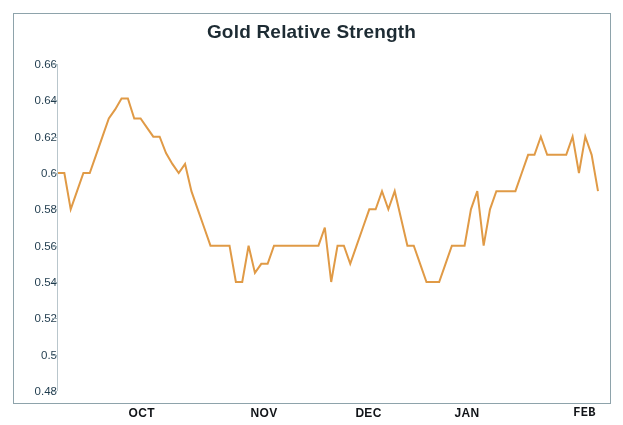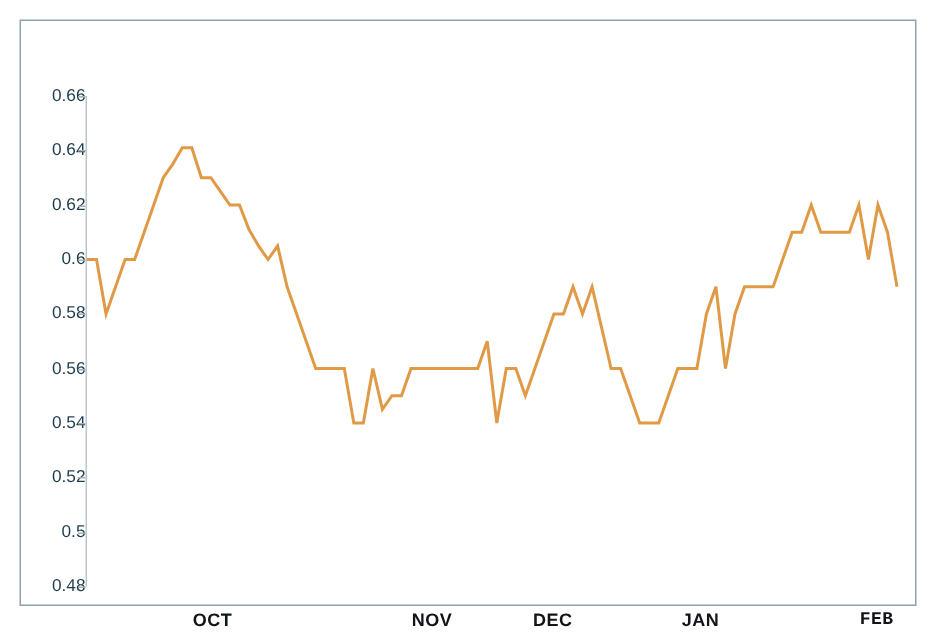--- a/index.html
+++ b/index.html
@@ -121,20 +121,21 @@
     letter-spacing: 0.3px;
   }
 </style>
 </head>
 <body>
 
 <div id="chart-figure">
 
   <div id="plot-frame"></div>
 
+  <div id="chart-title">Gold Relative Strength</div>
 
   <div id="y-axis-labels">
       <div class="y-tick-label" style="top: 64px;">0.66</div>
       <div class="y-tick-label" style="top: 100.333px;">0.64</div>
       <div class="y-tick-label" style="top: 136.667px;">0.62</div>
       <div class="y-tick-label" style="top: 173px;">0.6</div>
       <div class="y-tick-label" style="top: 209.333px;">0.58</div>
       <div class="y-tick-label" style="top: 245.667px;">0.56</div>
       <div class="y-tick-label" style="top: 282px;">0.54</div>
       <div class="y-tick-label" style="top: 318.333px;">0.52</div>
@@ -145,21 +146,21 @@
   <div id="y-axis-line"></div>
 
   <div id="plot-area">
     <svg id="series-svg" viewBox="0 0 540 327" preserveAspectRatio="none">
       <polyline id="series-path" fill="none" stroke-width="2" stroke-linejoin="miter" stroke-linecap="butt" points="0.00,109.00 6.35,109.00 12.71,145.33 19.06,127.17 25.41,109.00 31.76,109.00 38.12,90.83 44.47,72.67 50.82,54.50 57.18,45.42 63.53,34.52 69.88,34.52 76.24,54.50 82.59,54.50 88.94,63.58 95.29,72.67 101.65,72.67 108.00,89.02 114.35,99.92 120.71,109.00 127.06,99.92 133.41,127.17 139.76,145.33 146.12,163.50 152.47,181.67 158.82,181.67 165.18,181.67 171.53,181.67 177.88,218.00 184.24,218.00 190.59,181.67 196.94,208.92 203.29,199.83 209.65,199.83 216.00,181.67 222.35,181.67 228.71,181.67 235.06,181.67 241.41,181.67 247.76,181.67 254.12,181.67 260.47,181.67 266.82,163.50 273.18,218.00 279.53,181.67 285.88,181.67 292.24,199.83 298.59,181.67 304.94,163.50 311.29,145.33 317.65,145.33 324.00,127.17 330.35,145.33 336.71,127.17 343.06,154.42 349.41,181.67 355.76,181.67 362.12,199.83 368.47,218.00 374.82,218.00 381.18,218.00 387.53,199.83 393.88,181.67 400.24,181.67 406.59,181.67 412.94,145.33 419.29,127.17 425.65,181.67 432.00,145.33 438.35,127.17 444.71,127.17 451.06,127.17 457.41,127.17 463.76,109.00 470.12,90.83 476.47,90.83 482.82,72.67 489.18,90.83 495.53,90.83 501.88,90.83 508.24,90.83 514.59,72.67 520.94,109.00 527.29,72.67 533.65,90.83 540.00,127.17" stroke="#e09a46"></polyline>
     </svg>
   </div>
 
   <div id="x-axis-labels">
       <div class="x-tick-label" style="left: 141.7px;">OCT</div>
-      <div class="x-tick-label" style="left: 264px; padding-left: 48px;">NOV</div>
+      <div class="x-tick-label" style="left: 240px; padding-left: 48px;">NOV</div>
       <div class="x-tick-label" style="left: 368.5px;">DEC</div>
       <div class="x-tick-label" style="left: 467px;">JAN</div>
       <div class="x-tick-label" style="left: 584.5px; font-family: Liberation Mono, monospace;">FEB</div>
     </div>
 
 <div class="y-tick-mark" style="top: 64px;"></div>
     <div class="y-tick-mark" style="top: 100.333px;"></div>
     <div class="y-tick-mark" style="top: 136.667px;"></div>
     <div class="y-tick-mark" style="top: 173px;"></div>
     <div class="y-tick-mark" style="top: 209.333px;"></div>

